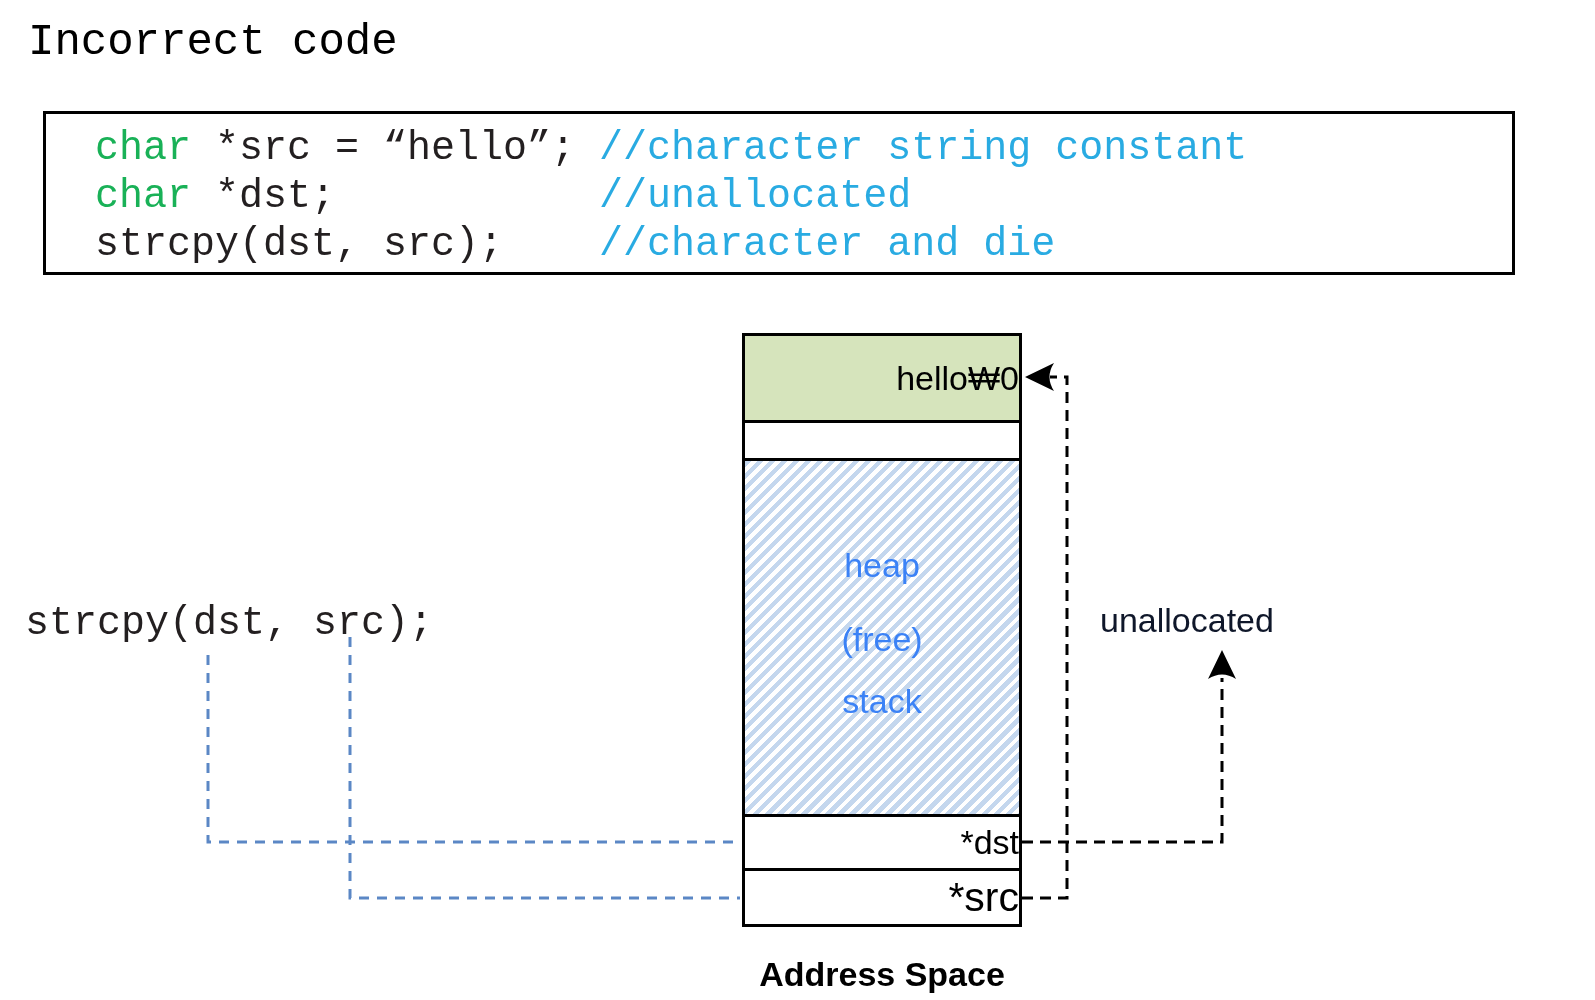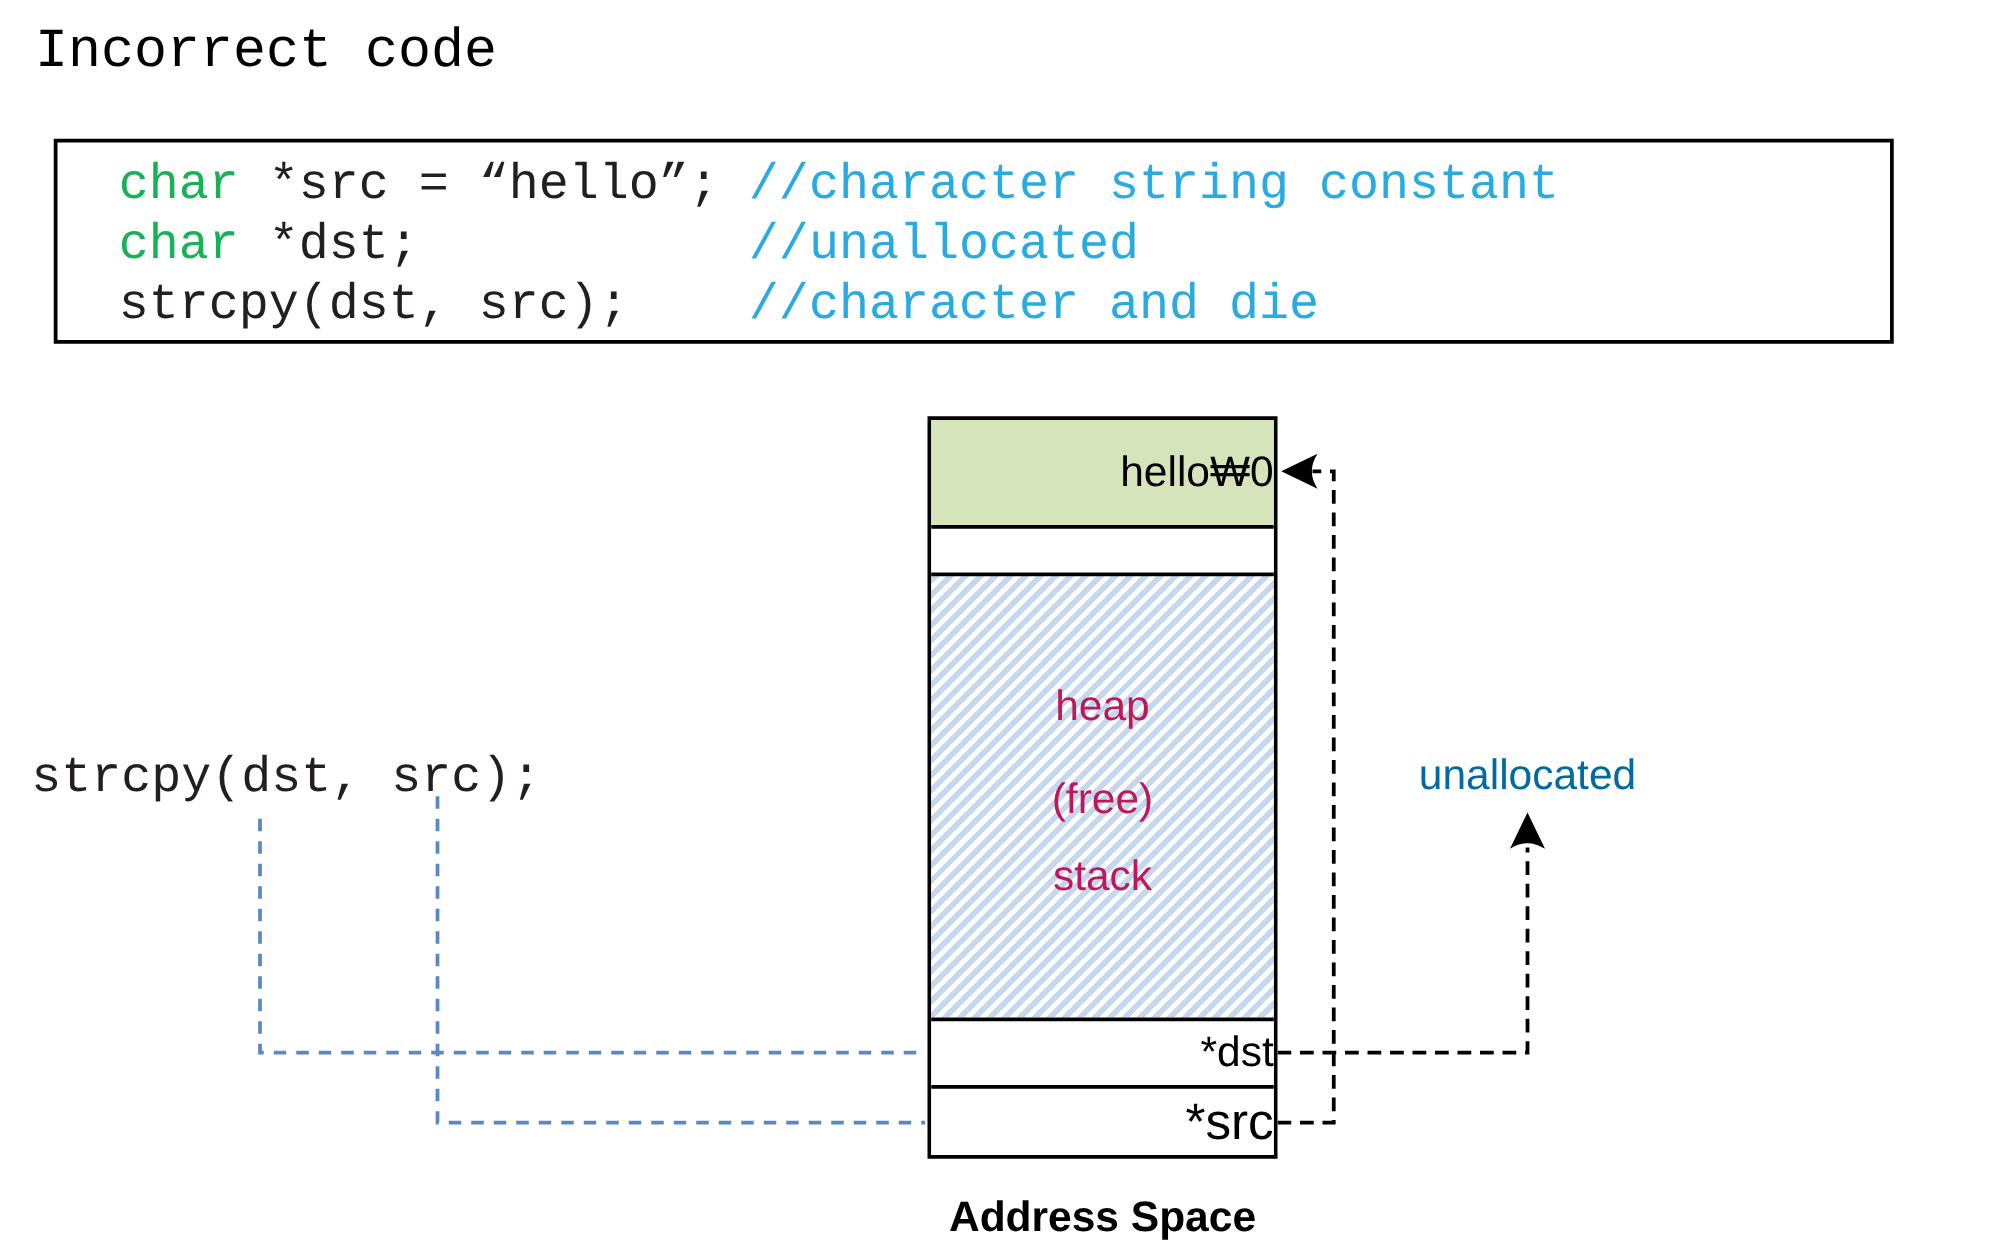--- a/index.html
+++ b/index.html
@@ -31,30 +31,30 @@
   .mem-sec{box-sizing:border-box;flex:none;display:flex;align-items:center;justify-content:flex-end;}
   .sec-string{height:84px;background:#d6e4bc;font-size:34px;}
   .sec-empty{height:38px;border-top:3px solid #000;background:#fff;}
   .sec-free{height:356px;border-top:3px solid #000;
             background:repeating-linear-gradient(135deg,#c4d7ee 0 4.5px,#ffffff 4.5px 8.5px);}
   .sec-dst{height:54px;border-top:3px solid #000;background:#fff;font-size:34px;}
   .sec-src{flex:1;border-top:3px solid #000;background:#fff;font-size:41px;}
 
   
   .hatch-label{position:absolute;left:742px;width:280px;text-align:center;
-               font-size:34px;line-height:38px;color:#be185d;}
+               font-size:34px;line-height:38px;color:#3b82f6;}
   .lbl-heap{top:546px;}
   .lbl-free{top:620px;}
   .lbl-stack{top:682px;}
 
   .caption{position:absolute;left:712px;top:938px;width:340px;text-align:center;
            font-size:34px;line-height:40px;font-weight:700;color:#000;margin-top:16px;}
 
-  .unallocated{position:absolute;left:1100px;top:600px;width:244px;text-align:center;
-               font-size:34px;line-height:40px;color:#0369a1;}
+  .unallocated{position:absolute;left:1100px;top:600px;width:244px;
+               font-size:34px;line-height:40px;color:#0f172a;}
 
   
   .connectors{position:absolute;left:0;top:0;width:1595px;height:1000px;pointer-events:none;}
 </style>
 </head>
 <body>
 
 <div class="canvas">
 
   <div class="page-title">Incorrect code</div>

